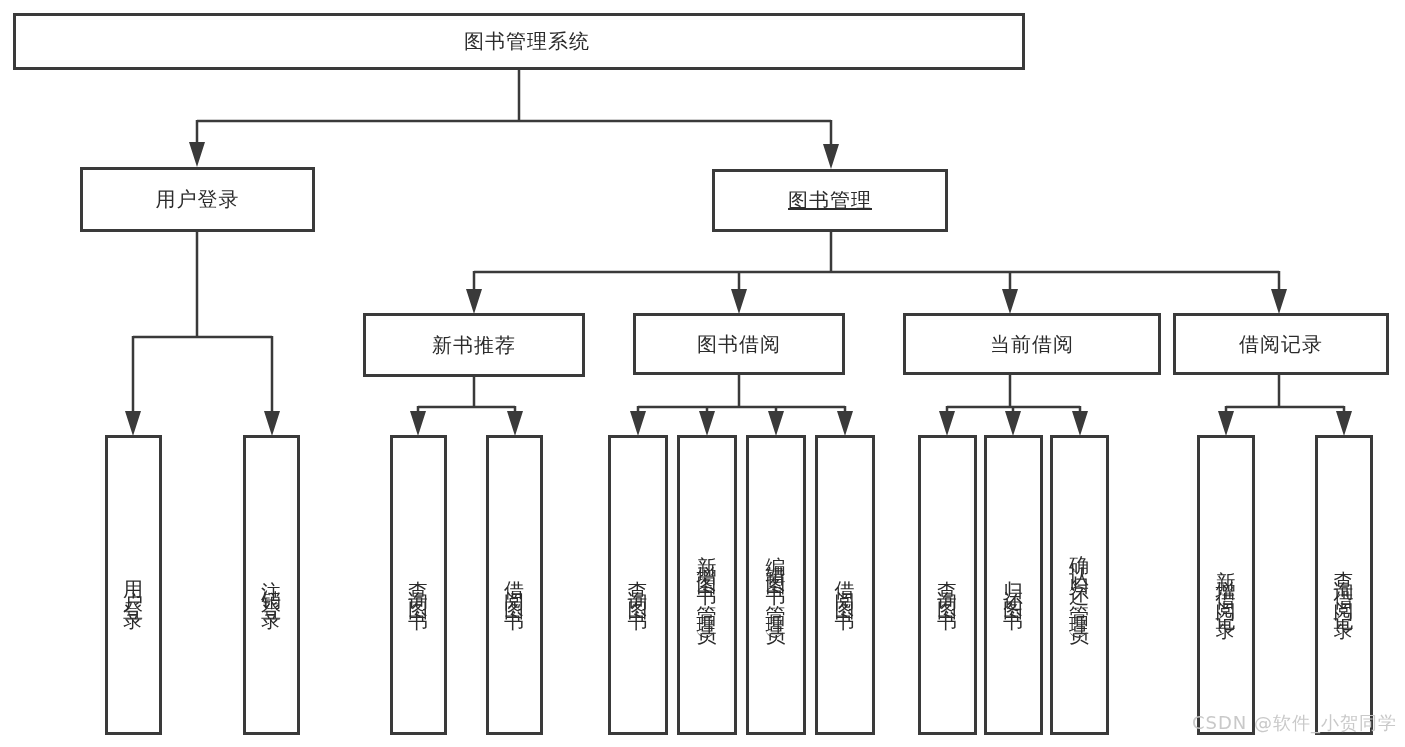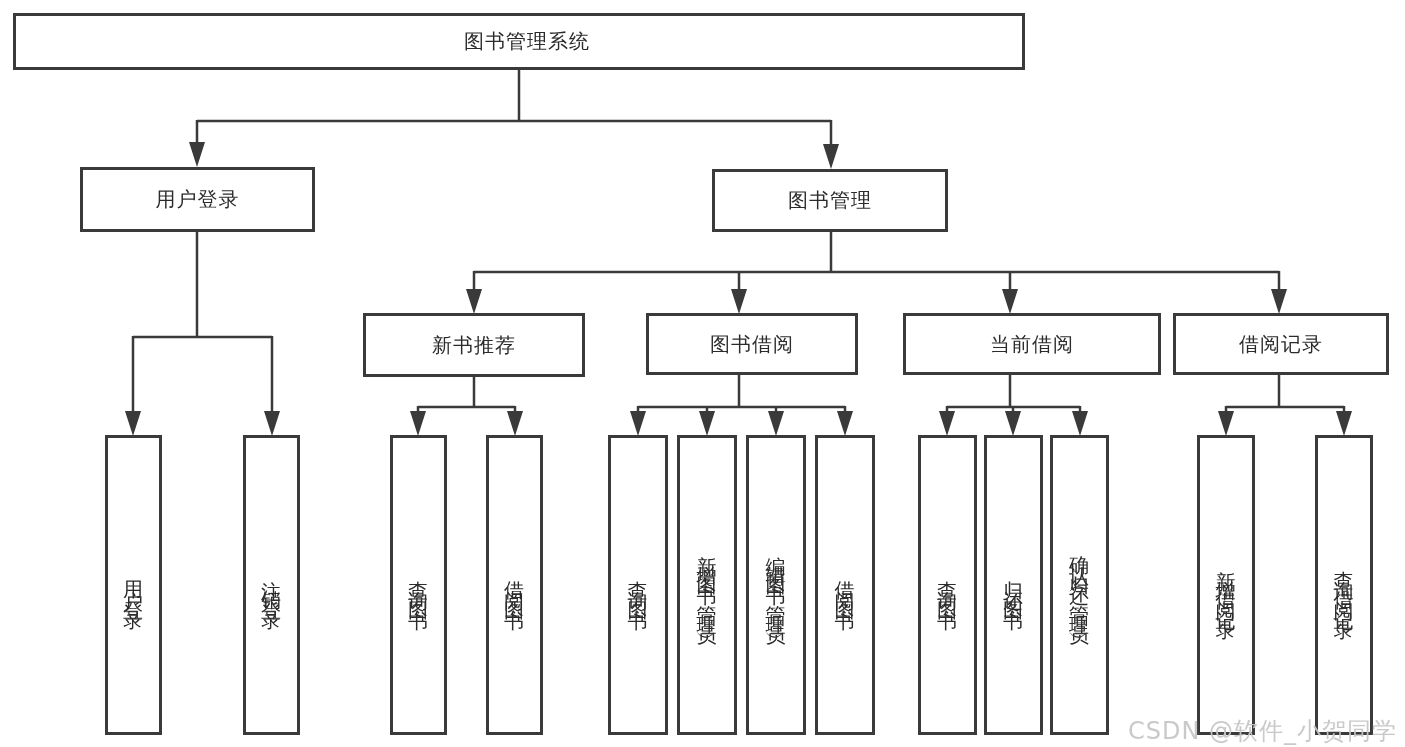--- a/index.html
+++ b/index.html
@@ -43,23 +43,23 @@
   .box.v {
     writing-mode: vertical-rl;
     text-orientation: mixed;
     letter-spacing: 10px;
     white-space: normal;
     line-height: 1;
   }
   .watermark {
     position: absolute;
     right: 8px;
-    bottom: 0;
+    bottom: 12px;
     z-index: 3;
-    font-size: 24px;
+    font-size: 18px;
     color: rgba(198, 198, 198, 0.95);
     letter-spacing: 1px;
     pointer-events: none;
   }
 </style>
 </head>
 <body>
 
 <div class="stage">
 
@@ -88,24 +88,24 @@
          M939 411 L947 436 L955 411 Z
          M1005 411 L1013 436 L1021 411 Z
          M1072 411 L1080 436 L1088 411 Z
          M1218 411 L1226 436 L1234 411 Z
          M1336 411 L1344 436 L1352 411 Z"></path>
   </svg>
 
   <div class="box" style="left:13px; top:13px; width:1012px; height:57px;padding-left:16px;">图书管理系统</div>
 
   <div class="box" style="left:80px; top:167px; width:235px; height:65px;">用户登录</div>
-  <div class="box" style="left:712px; top:169px; width:236px; height:63px;">图书管理</div>
+  <div class="box" style="left:712px; top:169px; width:236px; height:63px;text-decoration:underline;">图书管理</div>
 
   <div class="box" style="left:363px; top:313px; width:222px; height:64px;">新书推荐</div>
-  <div class="box" style="left:633px; top:313px; width:212px; height:62px;margin-left:13px;">图书借阅</div>
+  <div class="box" style="left:633px; top:313px; width:212px; height:62px;">图书借阅</div>
   <div class="box" style="left:903px; top:313px; width:258px; height:62px;">当前借阅</div>
   <div class="box" style="left:1173px; top:313px; width:216px; height:62px;">借阅记录</div>
 
   <div class="box v" style="left:105px; top:435px; width:57px; height:300px;">用户登录</div>
   <div class="box v" style="left:243px; top:435px; width:57px; height:300px;">注销登录</div>
 
   <div class="box v" style="left:390px; top:435px; width:57px; height:300px;">查询图书</div>
   <div class="box v" style="left:486px; top:435px; width:57px; height:300px;">借阅图书</div>
 
   <div class="box v" style="left:608px; top:435px; width:60px; height:300px;">查询图书</div>

